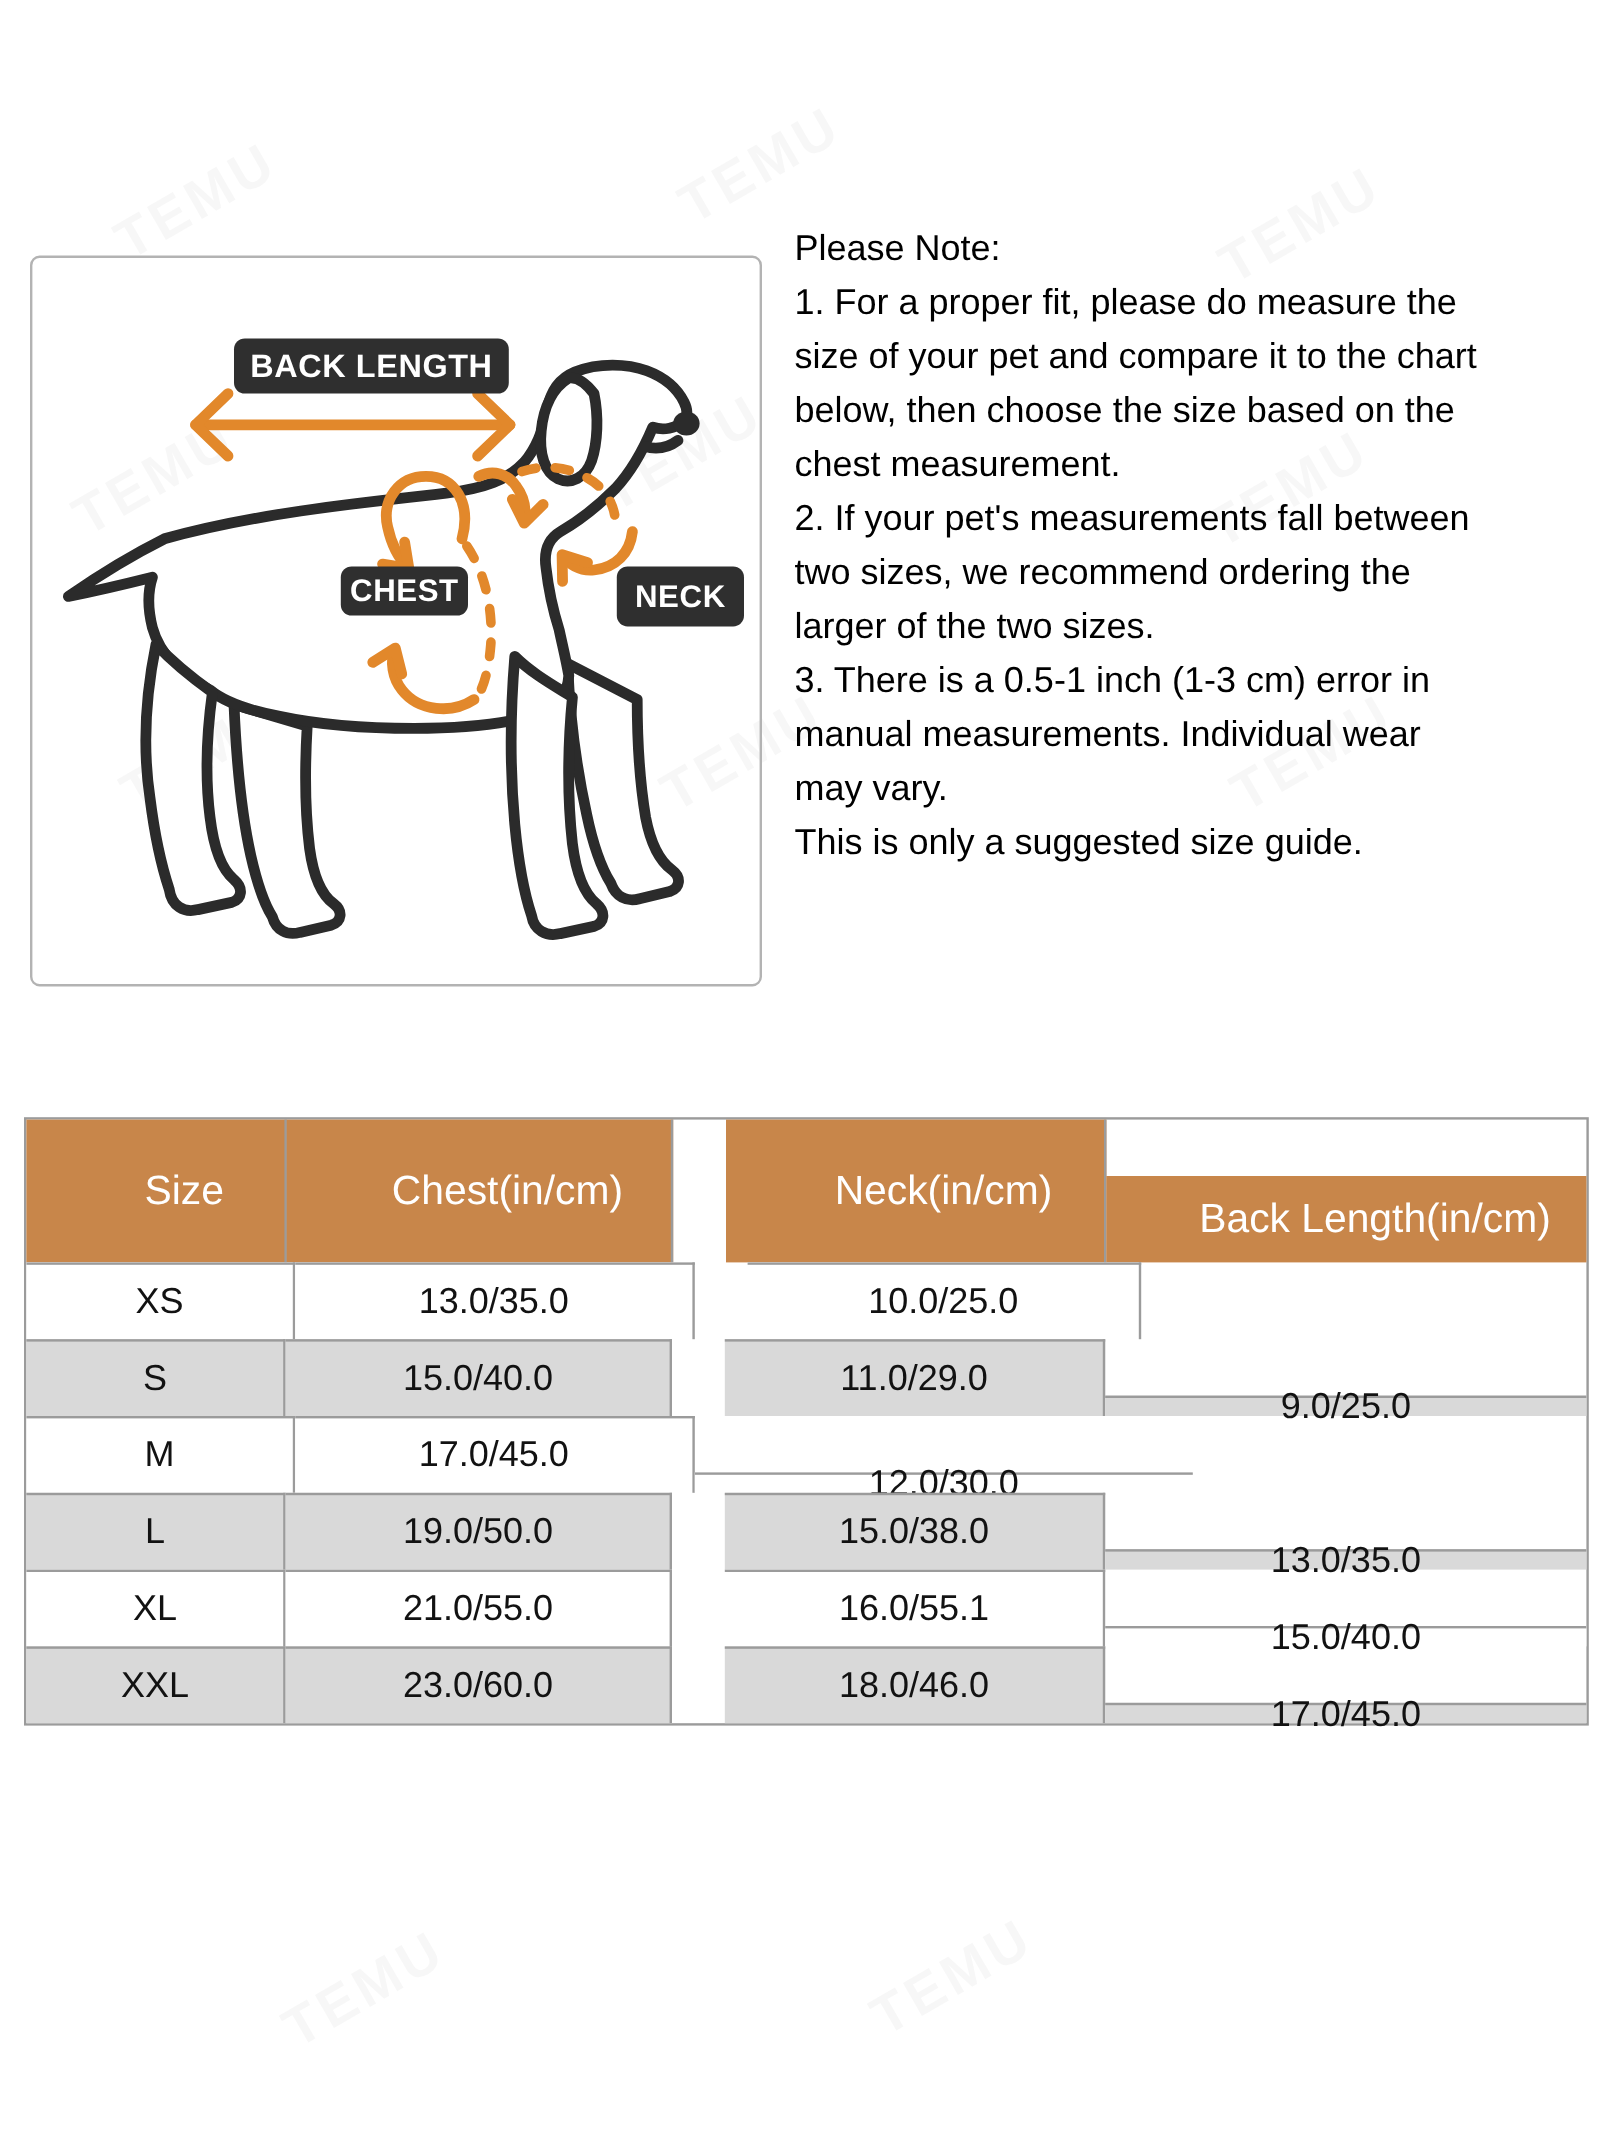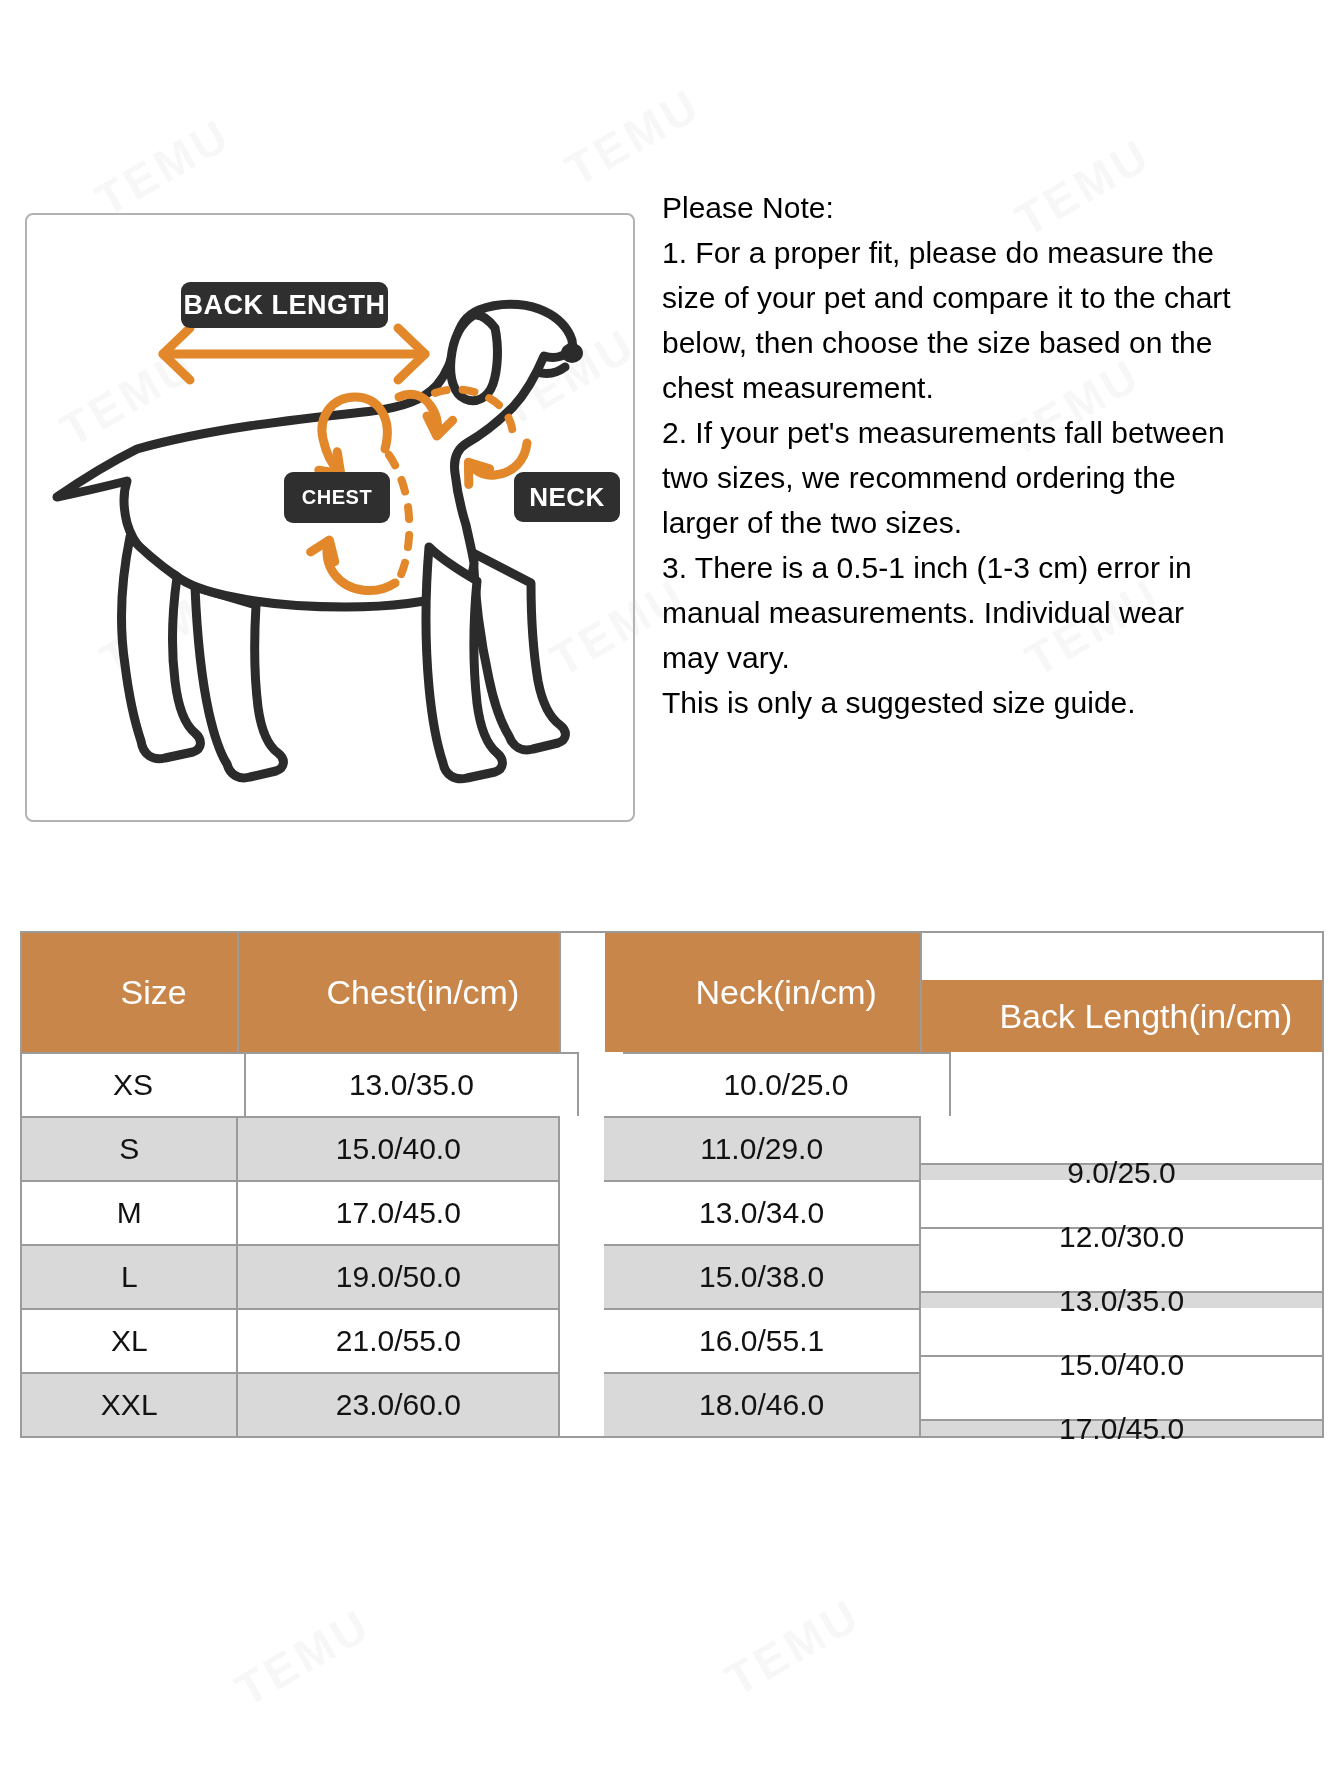--- a/index.html
+++ b/index.html
@@ -11,22 +11,22 @@
   .wm{position:absolute;font-size:46px;font-weight:700;letter-spacing:4px;
       color:rgba(110,110,110,0.055);transform:rotate(-30deg);white-space:nowrap;}
 
   
   .dogbox{position:absolute;left:25px;top:213px;width:610px;height:609px;
           border:2px solid #b3b3b3;border-radius:8px;box-sizing:border-box;}
   .dogbox svg{position:absolute;left:0;top:0;}
   .tag{position:absolute;background:#2f2f2f;color:#ffffff;font-weight:700;
        display:flex;align-items:center;justify-content:center;border-radius:9px;
        letter-spacing:0.5px;}
-  .tag-back{left:154px;top:67px;width:207px;height:46px;font-size:27px;}
-  .tag-chest{left:257px;top:257px;width:106px;height:51px;font-size:20px;}
+  .tag-back{left:168px;top:67px;width:229px;height:46px;font-size:27px;}
+  .tag-chest{left:257px;top:257px;width:106px;height:41px;font-size:26px;}
   .tag-neck{left:487px;top:257px;width:106px;height:50px;font-size:26px;}
 
   
   .note{position:absolute;left:662px;top:185px;color:#000000;}
   .note-line{font-size:30px;line-height:45px;white-space:nowrap;}
 
   
   .sizetable{position:absolute;left:20px;top:931px;width:1300px;
              border:2px solid #9b9b9b;box-sizing:content-box;}
   .trow{display:flex;}
@@ -138,21 +138,20 @@
     </div>
     <div class="trow body alt">
       <div class="cell c0">S</div>
       <div class="cell c1">15.0/40.0</div>
       <div class="cell c2">11.0/29.0</div>
       <div class="cell c3 last">9.0/25.0</div>
     </div>
     <div class="trow body plain">
       <div class="cell c0">M</div>
       <div class="cell c1">17.0/45.0</div>
-      <div class="cell c2">13.0/34.0</div>
       <div class="cell c3 last">12.0/30.0</div>
     </div>
     <div class="trow body alt">
       <div class="cell c0">L</div>
       <div class="cell c1">19.0/50.0</div>
       <div class="cell c2">15.0/38.0</div>
       <div class="cell c3 last">13.0/35.0</div>
     </div>
     <div class="trow body plain">
       <div class="cell c0">XL</div>

